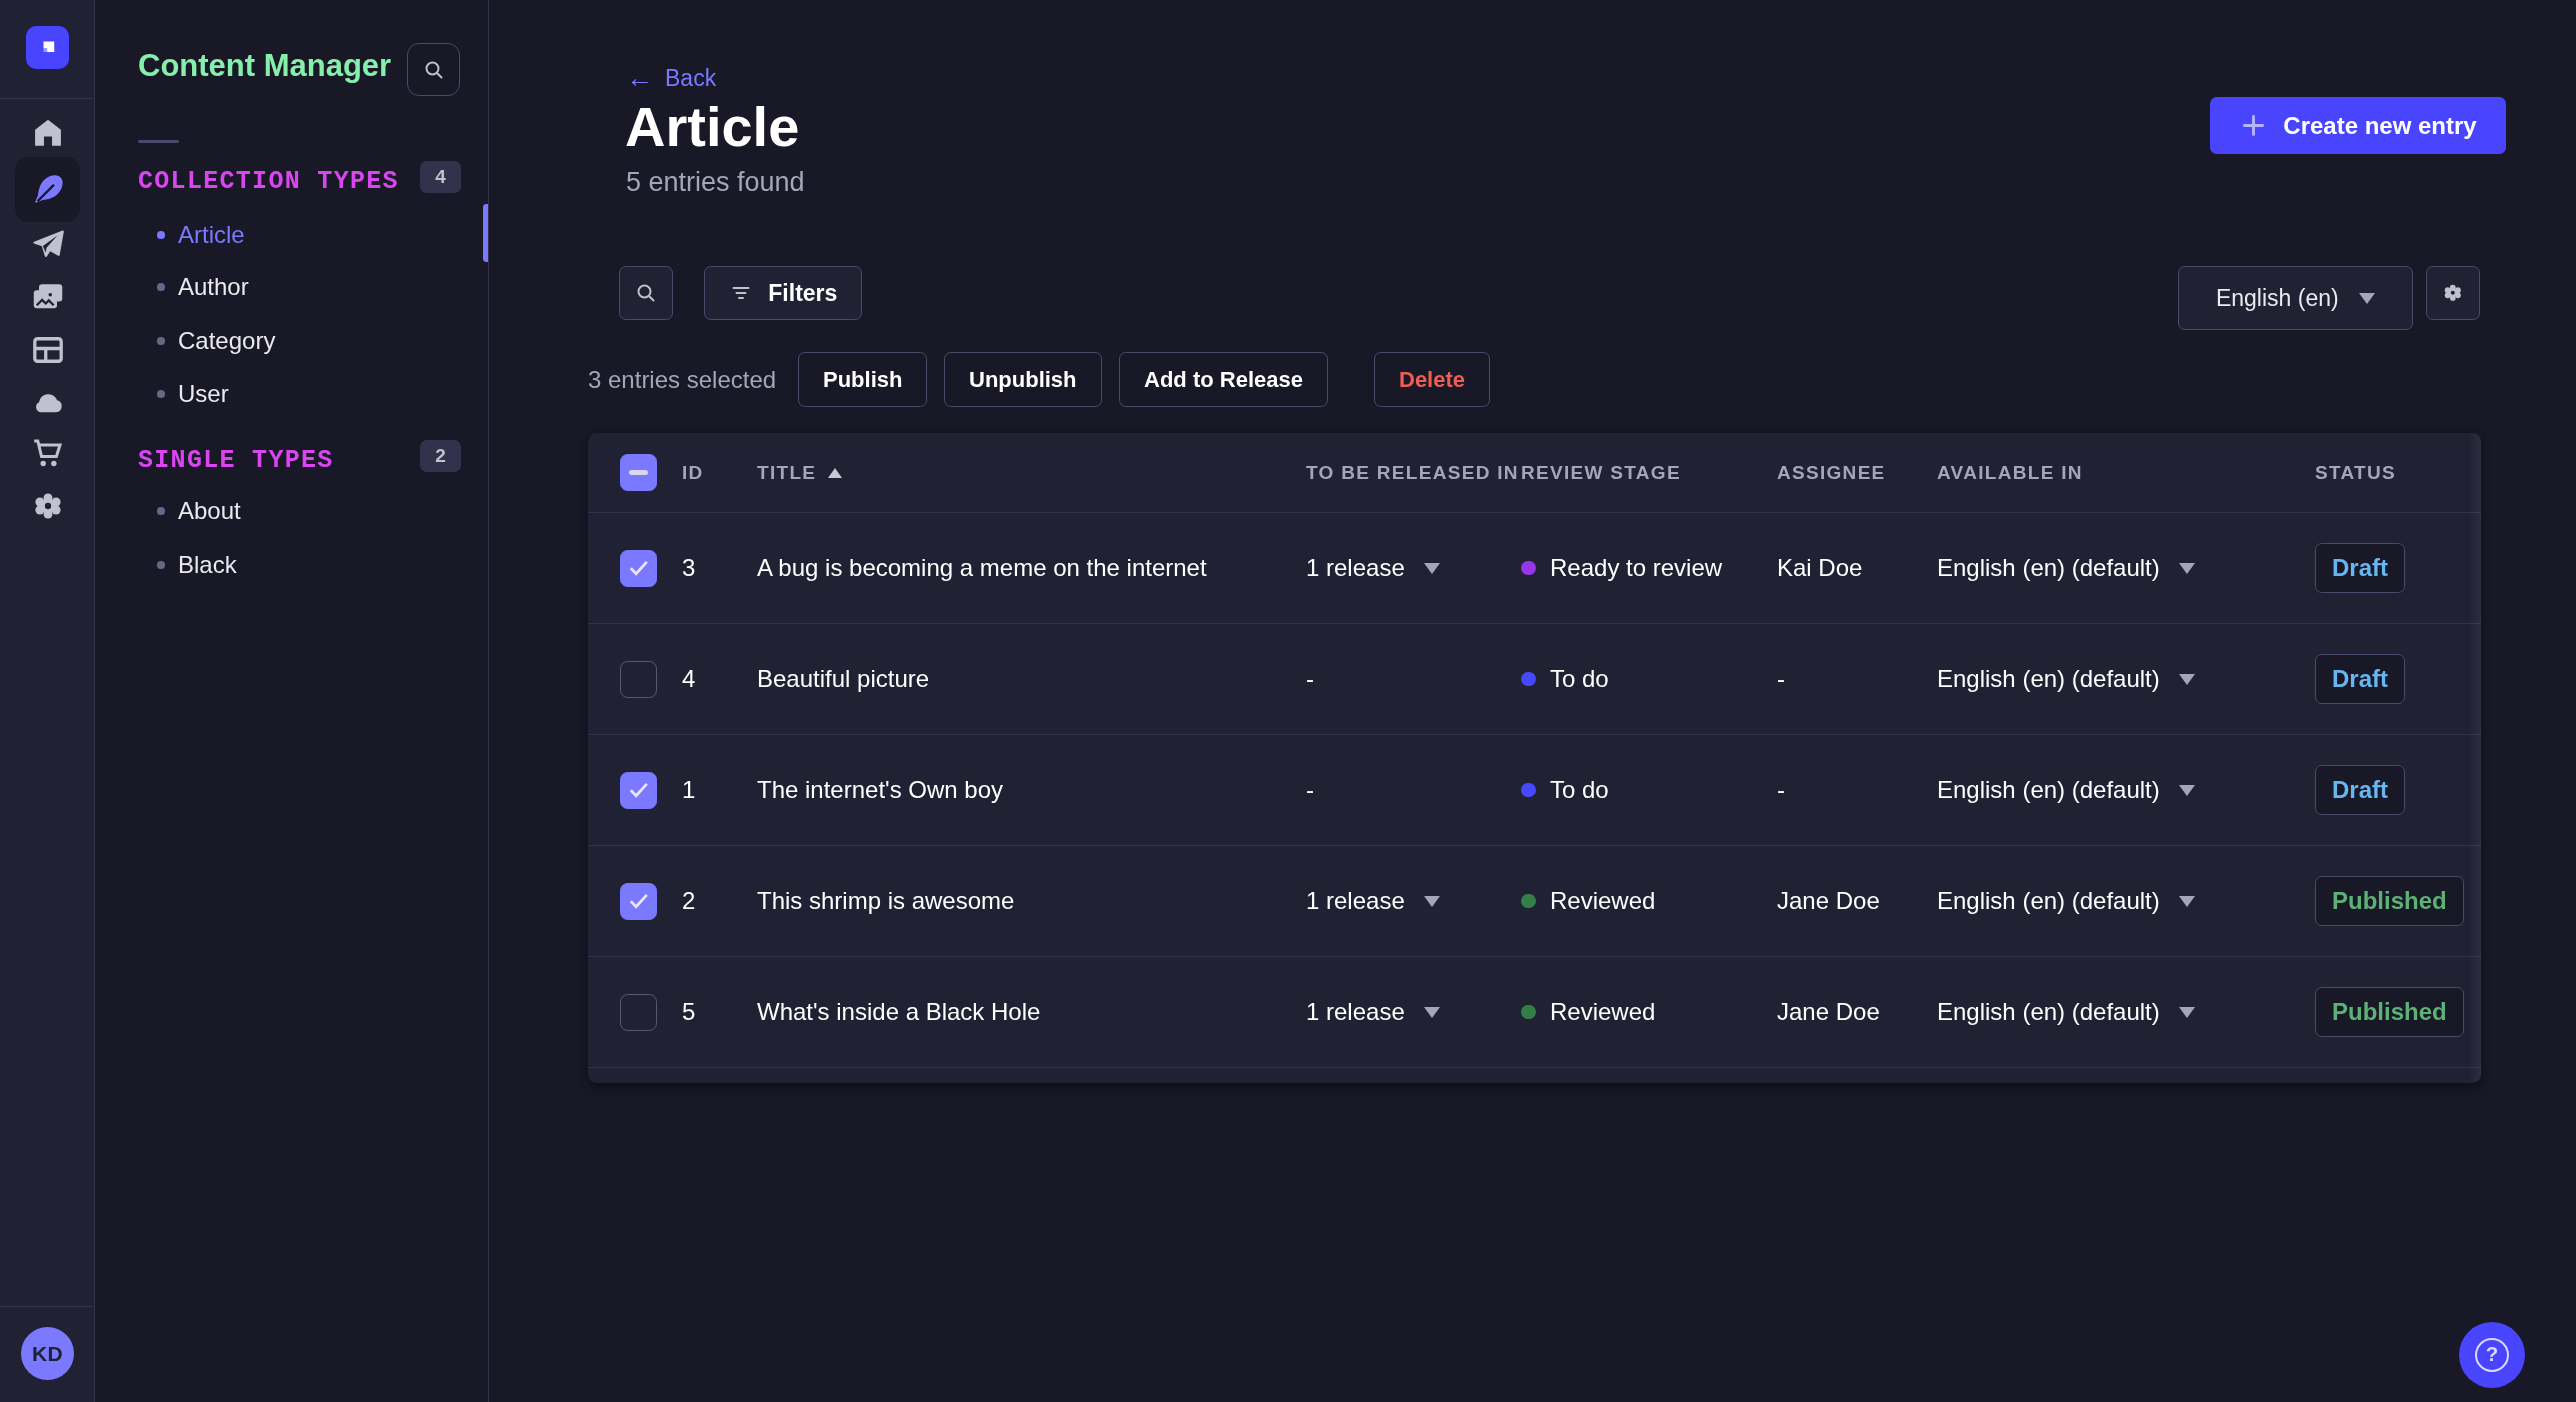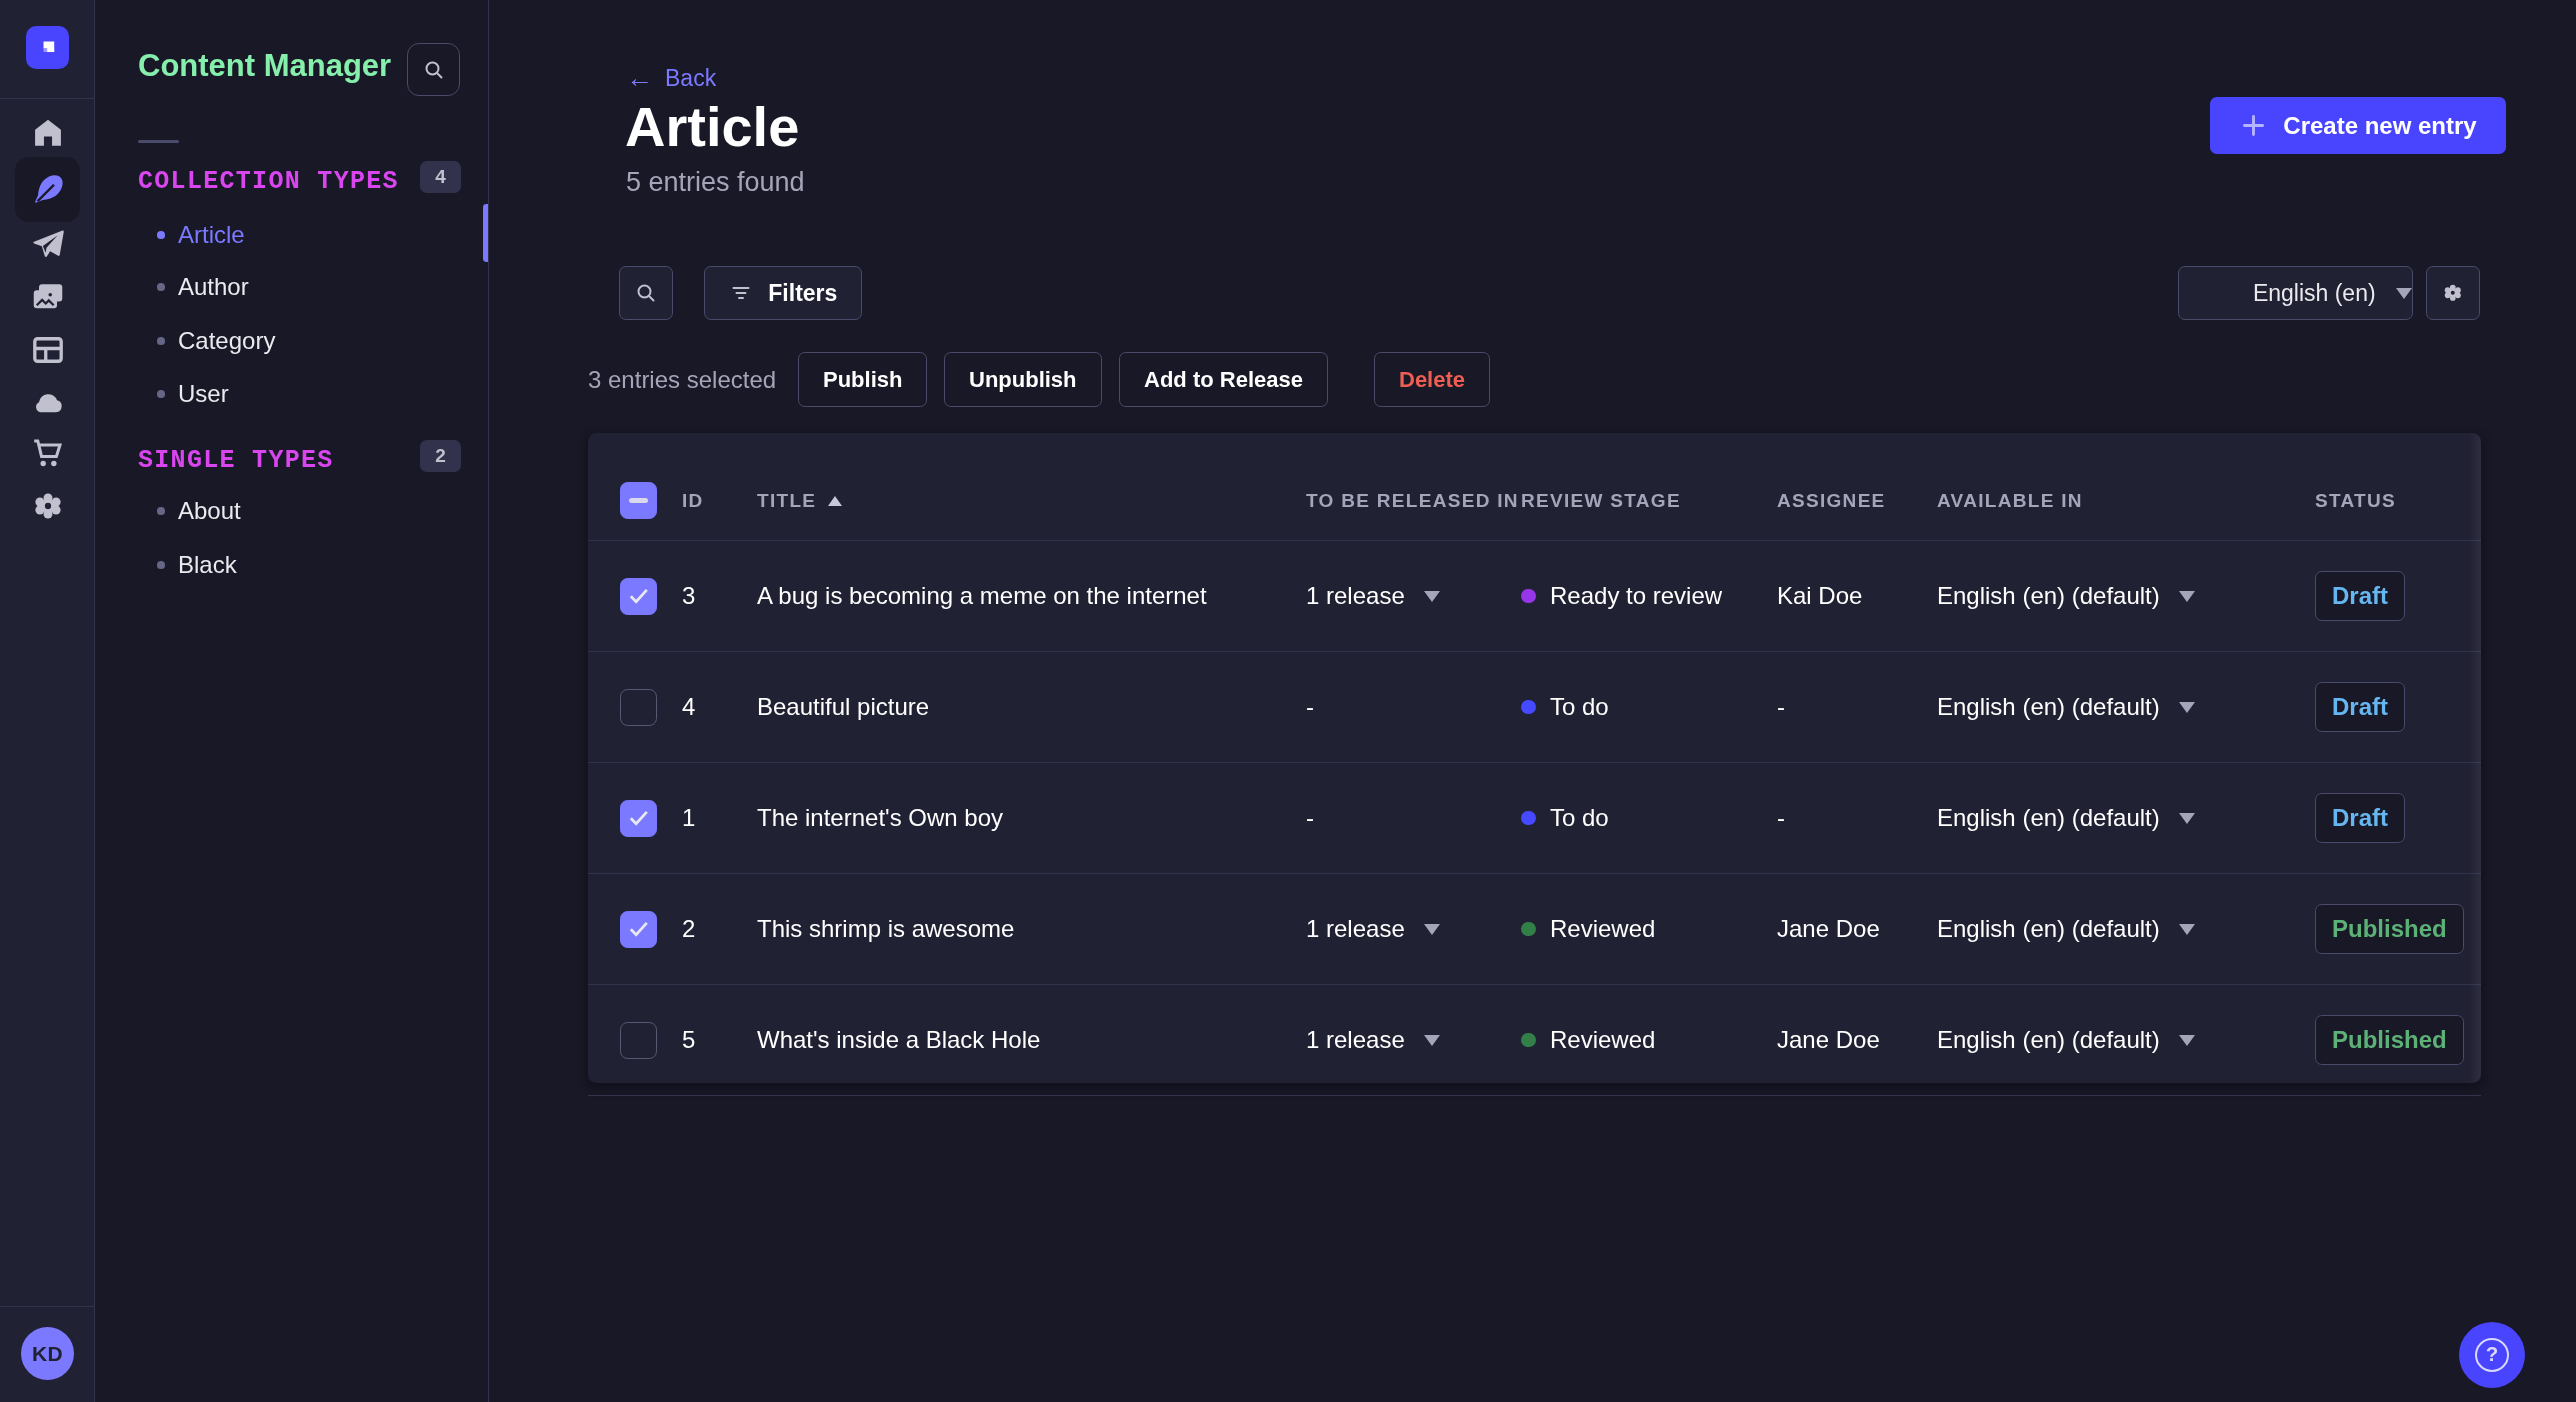--- a/index.html
+++ b/index.html
@@ -43,35 +43,35 @@
   .main { position:absolute; left:491px; top:0; right:0; height:100%; }
   .back-link { position:absolute; left:135px; top:65px; display:flex; align-items:center; gap:12px; color:#7b79ff; font-size:23px; }
   .back-arrow { font-size:27px; line-height:1; }
   .page-title { position:absolute; left:134px; top:94px; font-size:56px; font-weight:bold; color:#ffffff; }
   .page-subtitle { position:absolute; left:135px; top:167px; font-size:27px; color:#a5a5ba; }
   .create-btn { position:absolute; left:1719px; top:97px; height:57px; padding:7px 29px; background:#4945ff; border-radius:6.8px; display:flex; align-items:center; gap:15.3px; font-size:24px; font-weight:bold; color:#ffffff; }
   .create-btn svg { width:29px; height:29px; }
 
   .toolbar-search-btn { position:absolute; left:128px; top:266px; width:54px; height:54px; border:0.9px solid #4a4a6a; background:#212134; border-radius:6.8px; display:flex; align-items:center; justify-content:center; }
   .filters-btn { position:absolute; left:213px; top:266px; height:54px; padding:0 24px; border:0.9px solid #4a4a6a; background:#212134; border-radius:6.8px; display:flex; align-items:center; gap:15.3px; font-size:23px; font-weight:bold; color:#ffffff; }
-  .locale-select { position:absolute; left:1687px; top:266px; width:235px; height:54px; border:0.9px solid #4a4a6a; background:#212134; border-radius:6.8px; display:flex; align-items:center; justify-content:flex-end; gap:20.4px; font-size:23px; color:#eaeaef; }
+  .locale-select { position:absolute; left:1687px; top:266px; width:235px; height:64px; border:0.9px solid #4a4a6a; background:#212134; border-radius:6.8px; display:flex; align-items:center; justify-content:center; gap:20.4px; font-size:23px; color:#eaeaef; }
   .settings-btn { position:absolute; left:1935px; top:266px; width:54px; height:54px; border:0.9px solid #4a4a6a; background:#212134; border-radius:6.8px; display:flex; align-items:center; justify-content:center; }
 
   .selection-text { position:absolute; left:97px; top:366px; font-size:24px; color:#a5a5ba; }
   .bulk-btn { position:absolute; top:352px; height:55px; padding:0 24px; border:0.9px solid #4a4a6a; background:transparent; border-radius:6.8px; display:flex; align-items:center; font-size:22px; font-weight:bold; color:#ffffff; }
   .bulk-publish { left:307px; }
   .bulk-unpublish { left:453px; }
   .bulk-release { left:628px; }
   .bulk-delete { left:883px; color:#ee5e52; }
 
   
   .table-card { position:absolute; left:97px; top:433px; width:1893px; height:650px; background:#212134; border-radius:8.5px; box-shadow:0 3.4px 10.2px rgba(4,4,16,.45); }
   .edge-strip { position:absolute; right:0; top:0; width:12px; height:100%; border-radius:0 8.5px 8.5px 0; background:linear-gradient(to right, rgba(255,255,255,0), rgba(255,255,255,.06)); pointer-events:none; }
   .tgrid { display:grid; grid-template-columns:94px 75px 549px 215px 256px 160px 378px 167px; align-items:center; }
-  .thead { height:80px; border-bottom:0.9px solid #32324d;margin-top:28px; }
+  .thead { height:80px; border-bottom:0.9px solid #32324d; }
   .th { font-size:19px; font-weight:bold; letter-spacing:1.3px; color:#a5a5ba; display:flex; align-items:center; gap:12px; }
   .trow { height:111px; border-bottom:0.9px solid #32324d; }
   .trow:last-child { border-bottom:none; }
   .cell { font-size:24px; color:#ffffff; display:flex; align-items:center; }
   .c-check { padding-left:32px; }
   .checkbox { width:37px; height:37px; border-radius:7.7px; border:1.7px solid #585873; display:flex; align-items:center; justify-content:center; background:transparent; }
   .checkbox svg { width:25.6px; height:25.6px; display:none; }
   .checkbox.checked { background:#7b79ff; border-color:#7b79ff; }
   .checkbox.checked svg { display:block; }
   .checkbox.indeterminate { background:#7b79ff; border-color:#7b79ff; }

